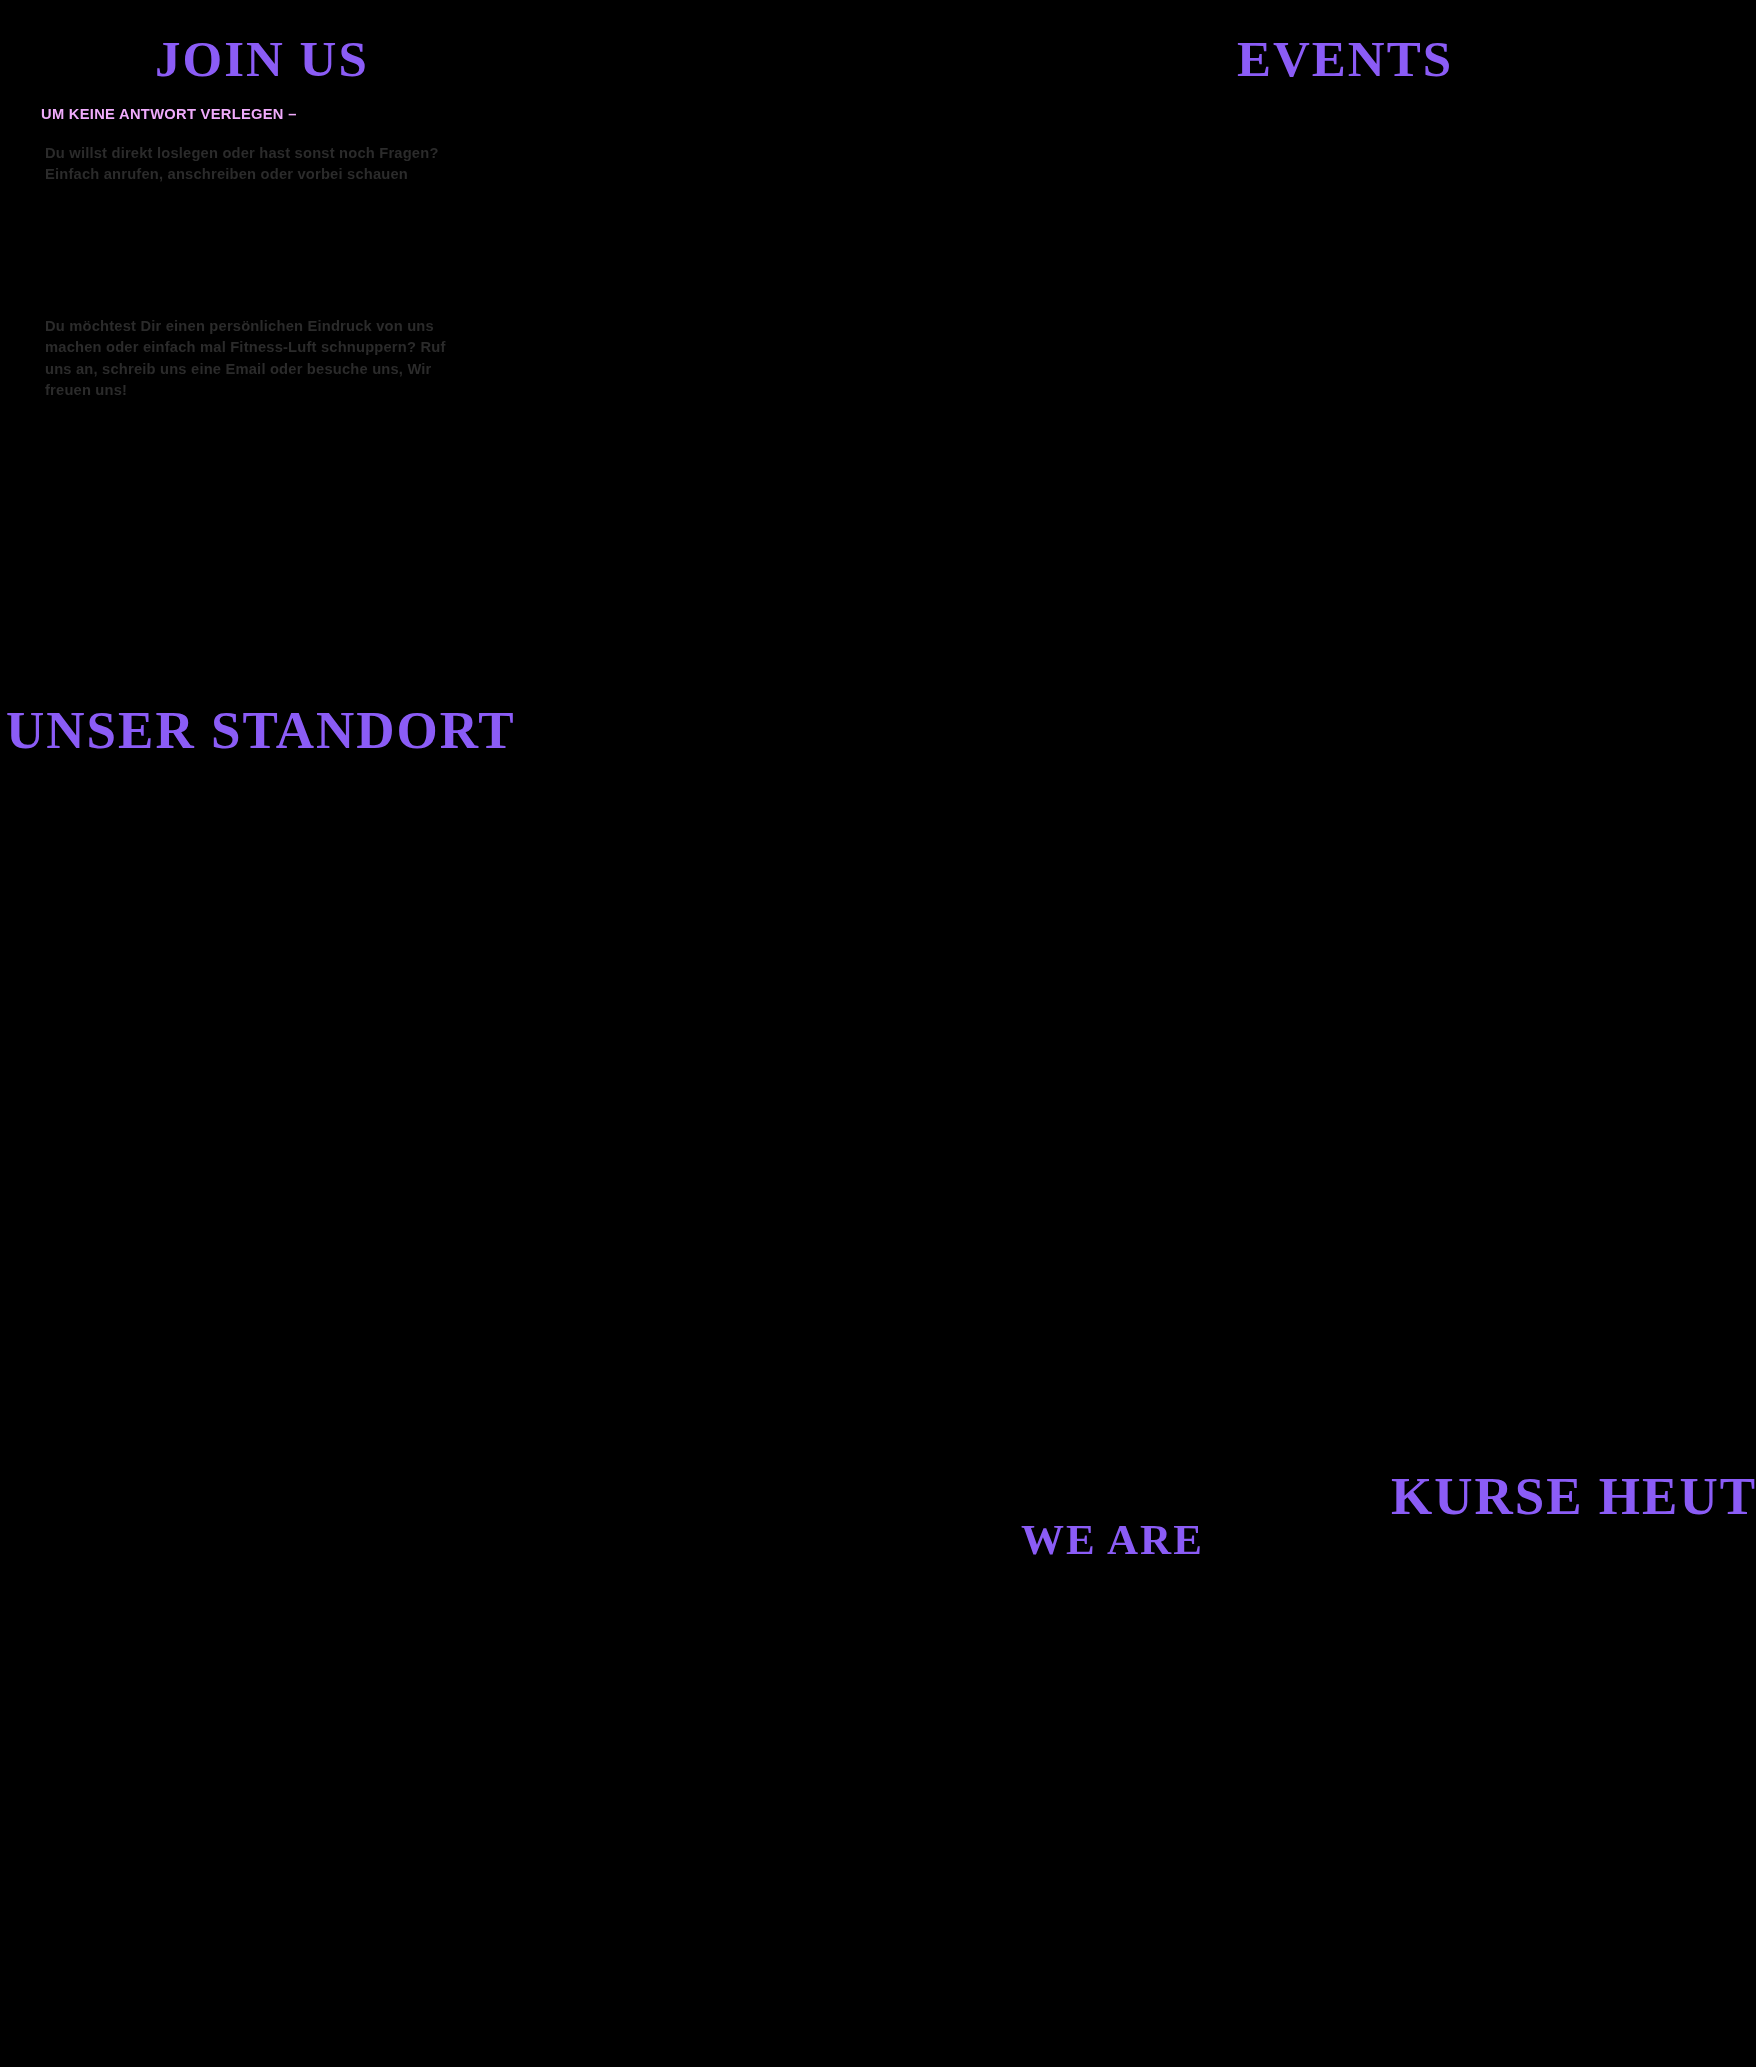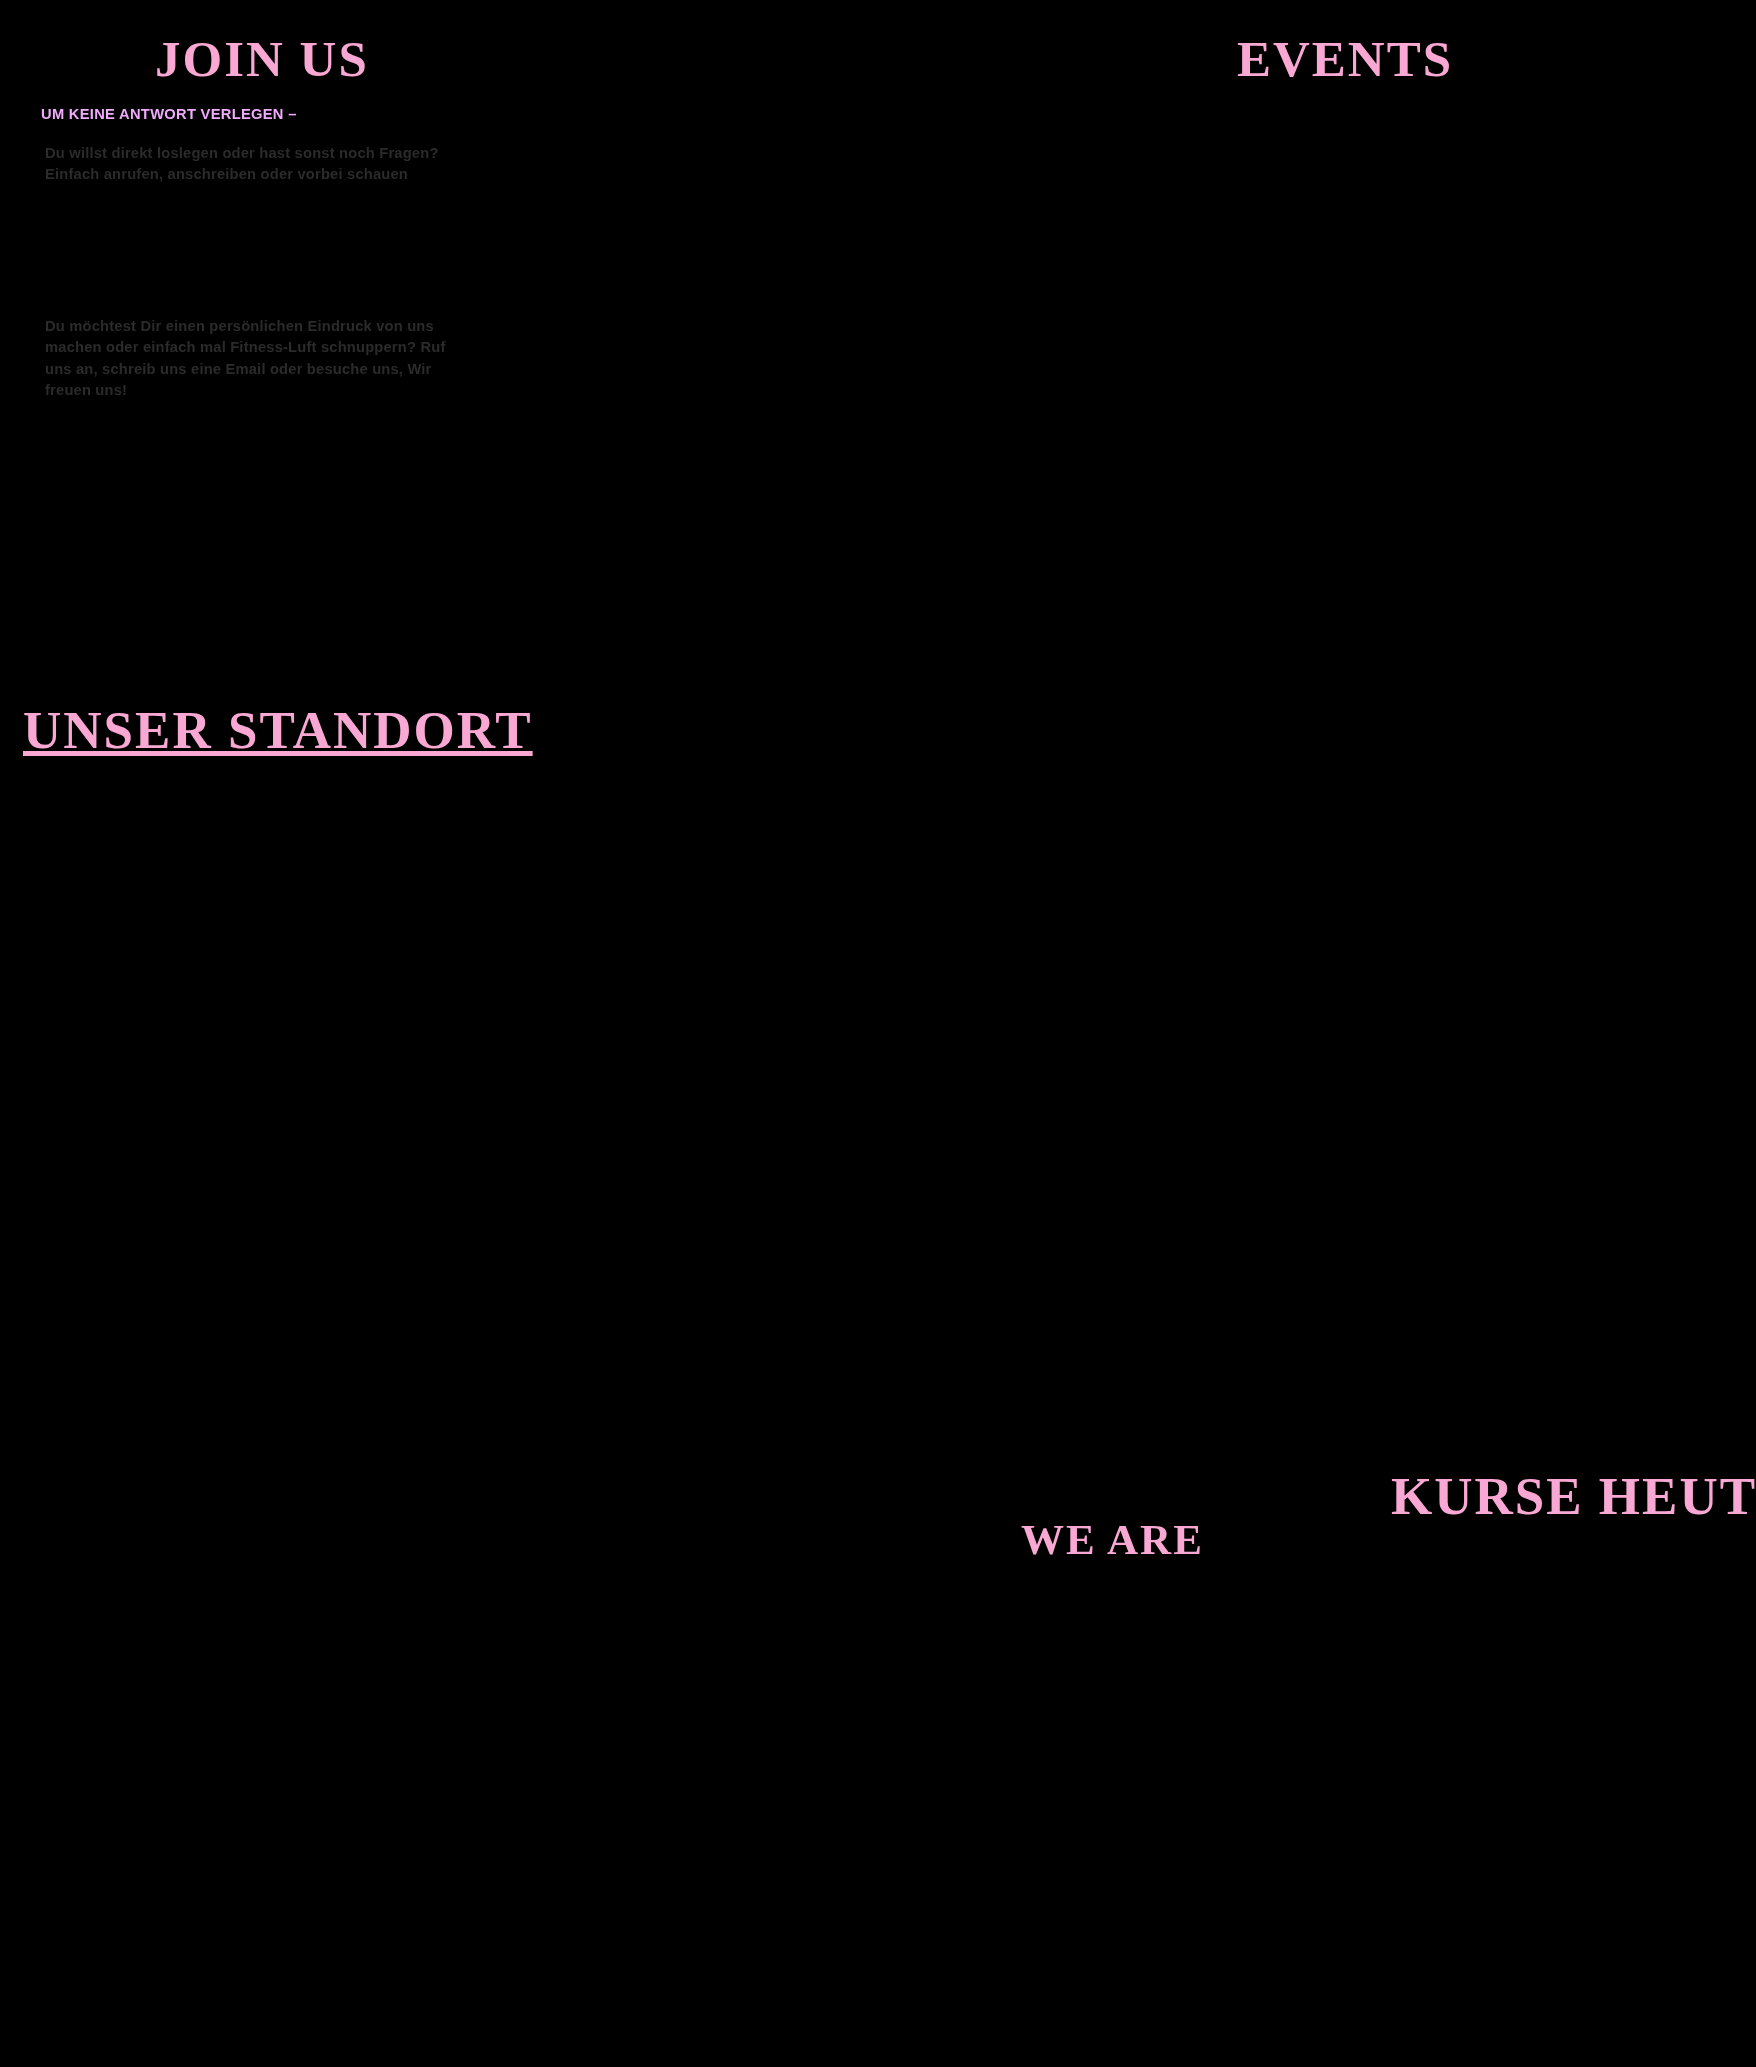--- a/index.html
+++ b/index.html
@@ -17,41 +17,40 @@
   }
   .page {
     position: relative;
     width: 1756px;
     height: 2067px;
     background: #000000;
   }
   .heading-serif {
     position: absolute;
     font-family: "Liberation Serif", serif;
-    color: #f9a8d4;
+    color: #8b5cf6;
     letter-spacing: 2px;
     white-space: nowrap;
     line-height: 1;
     text-align: right;
   }
   #join-us-heading {
     left: 155px;
     top: 0px;
     font-size: 51px;
   }
   #events-heading {
     left: 1237px;
     top: 0px;
     font-size: 51px;
   }
   #standort-heading {
-    left: 23px;
+    left: 6px;
     top: 668px;
     font-size: 53px;
-    text-decoration: underline;
   }
   #we-are-heading {
     left: 1021px;
     top: 1482px;
     font-size: 43px;
   }
   #kurse-heute-heading {
     left: 1391px;
     top: 1426px;
     font-size: 53px;

